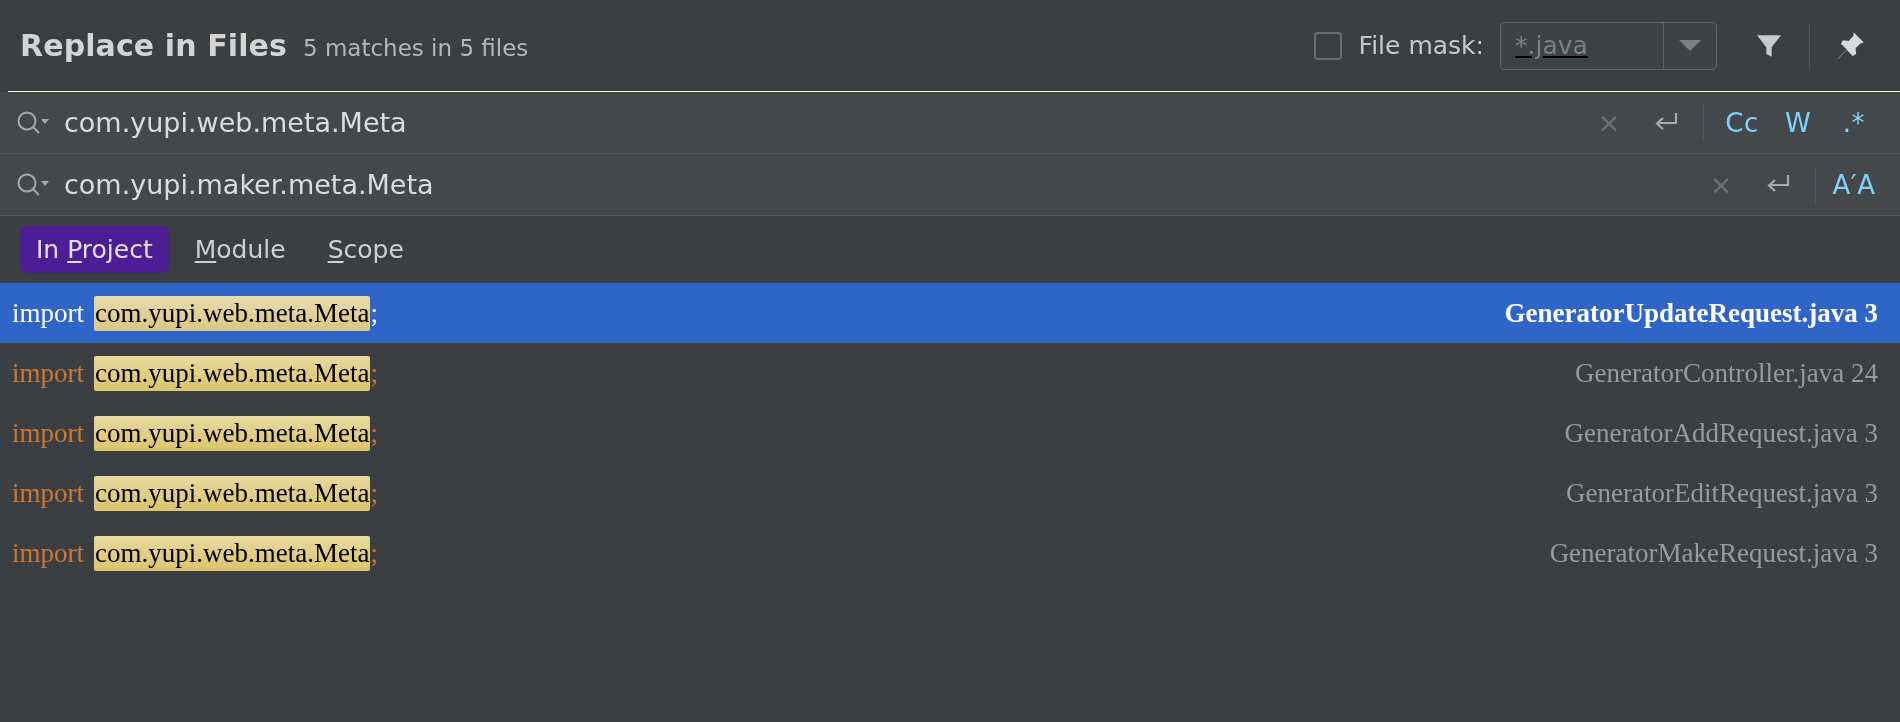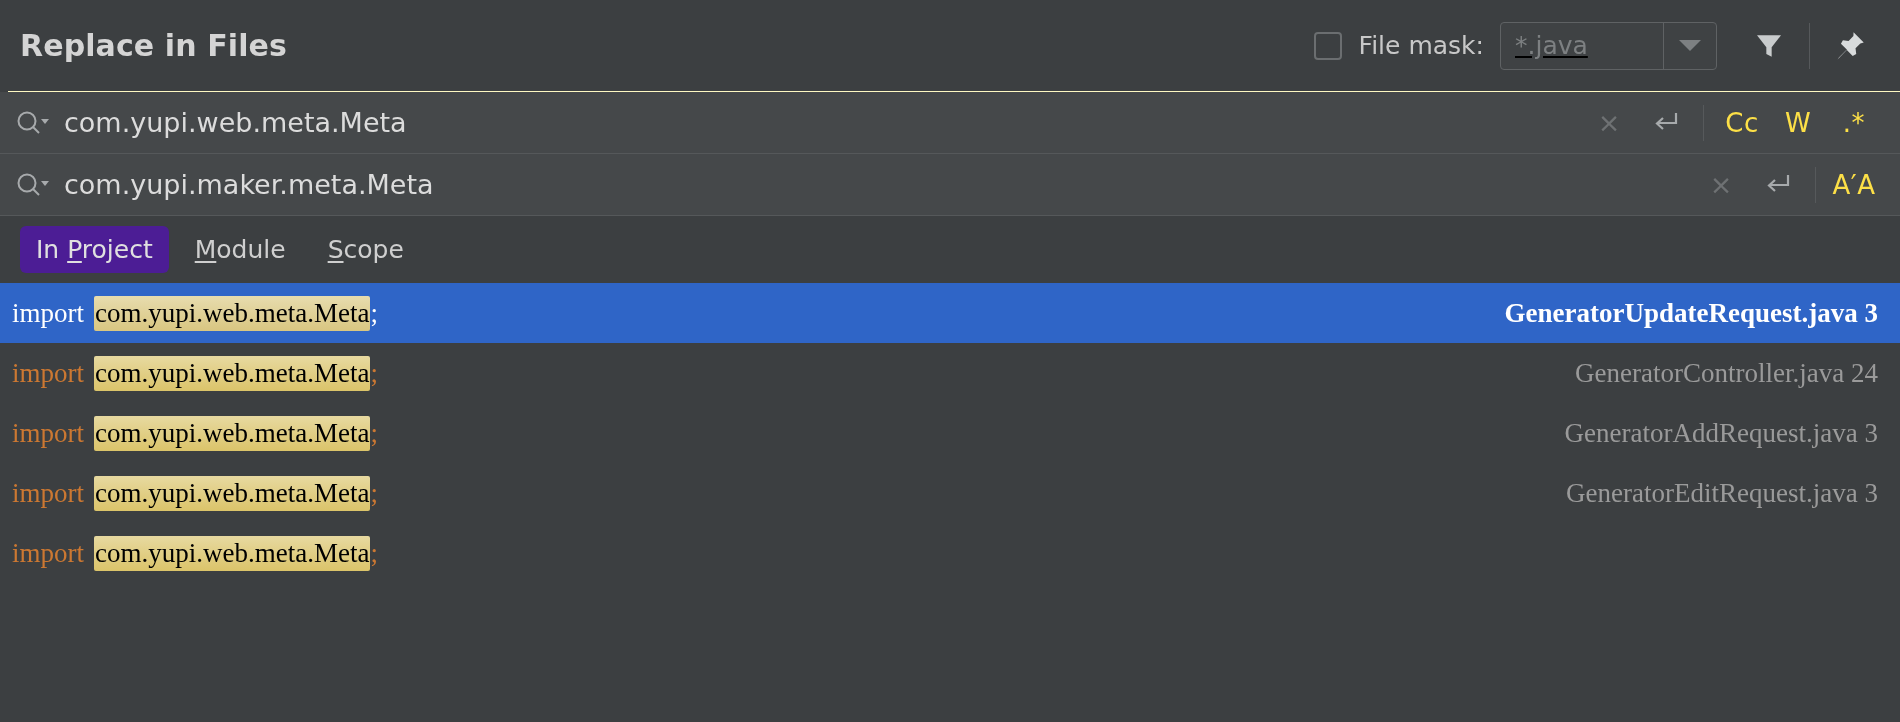--- a/index.html
+++ b/index.html
@@ -153,21 +153,21 @@
     width: 56px;
     height: 52px;
     display: flex;
     align-items: center;
     justify-content: center;
     color: #9a9d9f;
     font-size: 27px;
   }
   .act.toggle {
     font-size: 26px;
-    color: #fde047;
+    color: #7dd3fc;
     letter-spacing: 0.5px;
   }
   .act.disabled { color: #6e7173; }
   .vsep-field {
     width: 1px;
     height: 36px;
     background: #56595b;
     margin: 0 10px;
   }
 
@@ -239,20 +239,21 @@
   }
 </style>
 </head>
 <body>
 
 <div class="dialog">
 
   <div class="header">
     <div class="title-group">
       <span class="dialog-title">Replace in Files</span>
+      <span class="match-summary">5 matches in 5 files</span>
     </div>
 
     <div class="header-spacer"></div>
 
     <div class="header-right">
       <div class="checkbox"></div>
       <span class="file-mask-label">File mask:</span>
 
       <div class="mask-combo">
         <div class="mask-value">*.java</div>
@@ -366,17 +367,18 @@
       </div>
       <span class="file-label">GeneratorEditRequest.java 3</span>
     </div>
 
     <div class="result-row">
       <div class="code">
         <span class="kw">import</span>
           <span class="hl">com.yupi.web.meta.Meta</span>
           <span class="semi">;</span>
       </div>
+      <span class="file-label">GeneratorMakeRequest.java 3</span>
     </div>
 
   </div>
 
 </div>
 
 </body></html>

